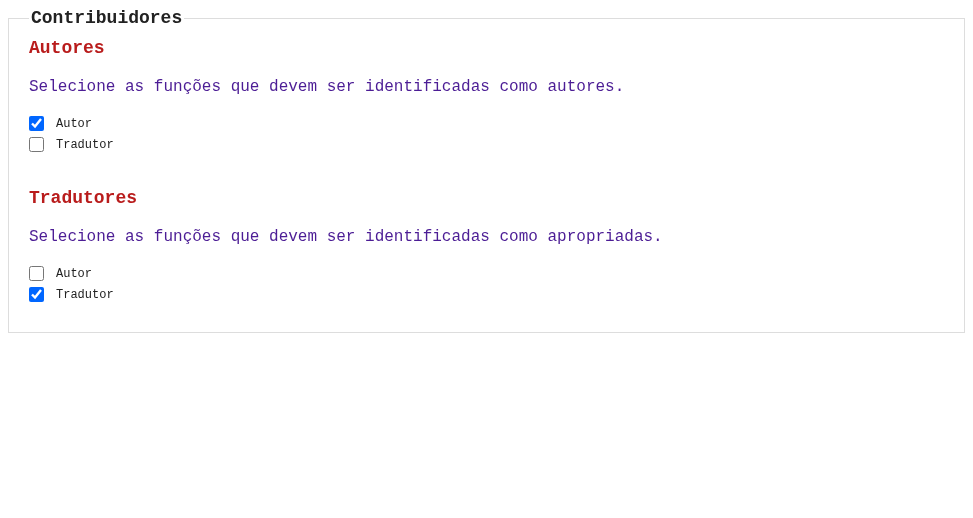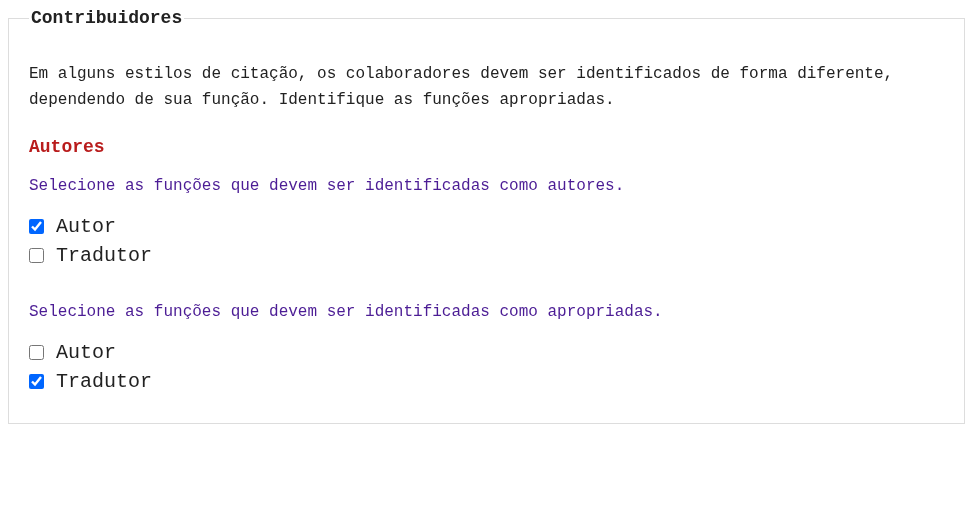--- a/index.html
+++ b/index.html
@@ -55,47 +55,47 @@
       margin-bottom: 6px;
     }
     .checkbox-row input[type="checkbox"] {
       width: 15px;
       height: 15px;
       margin-right: 12px;
       accent-color: #0066ff;
       cursor: pointer;
     }
     .checkbox-row label {
-      font-size: 20px;
+      font-size: 12px;
       color: #222;
       cursor: pointer;
     }
   </style>
 </head>
 <body>
 
 <fieldset>
   <legend>Contribuidores</legend>
 
-  <p class="intro">Em alguns estilos de citação, os colaboradores devem ser identificados de forma diferente, dependendo de sua função. Identifique as funções apropriadas.</p>
 
   <h3 class="section-title">Autores</h3>
   <p class="section-desc">Selecione as funções que devem ser identificadas como autores.</p>
 
   <div class="checkbox-group">
     <div class="checkbox-row">
       <input type="checkbox" id="auth-autor" checked="checked" style="">
       <label for="auth-autor">Autor</label>
     </div>
     <div class="checkbox-row">
       <input type="checkbox" id="auth-tradutor" style="">
       <label for="auth-tradutor">Tradutor</label>
     </div>
   </div>
 
+  <h3 class="section-title">Tradutores</h3>
   <p class="section-desc">Selecione as funções que devem ser identificadas como apropriadas.</p>
 
   <div class="checkbox-group">
     <div class="checkbox-row">
       <input type="checkbox" id="trans-autor" style="">
       <label for="trans-autor">Autor</label>
     </div>
     <div class="checkbox-row">
       <input type="checkbox" id="trans-tradutor" checked="checked" style="">
       <label for="trans-tradutor">Tradutor</label>

